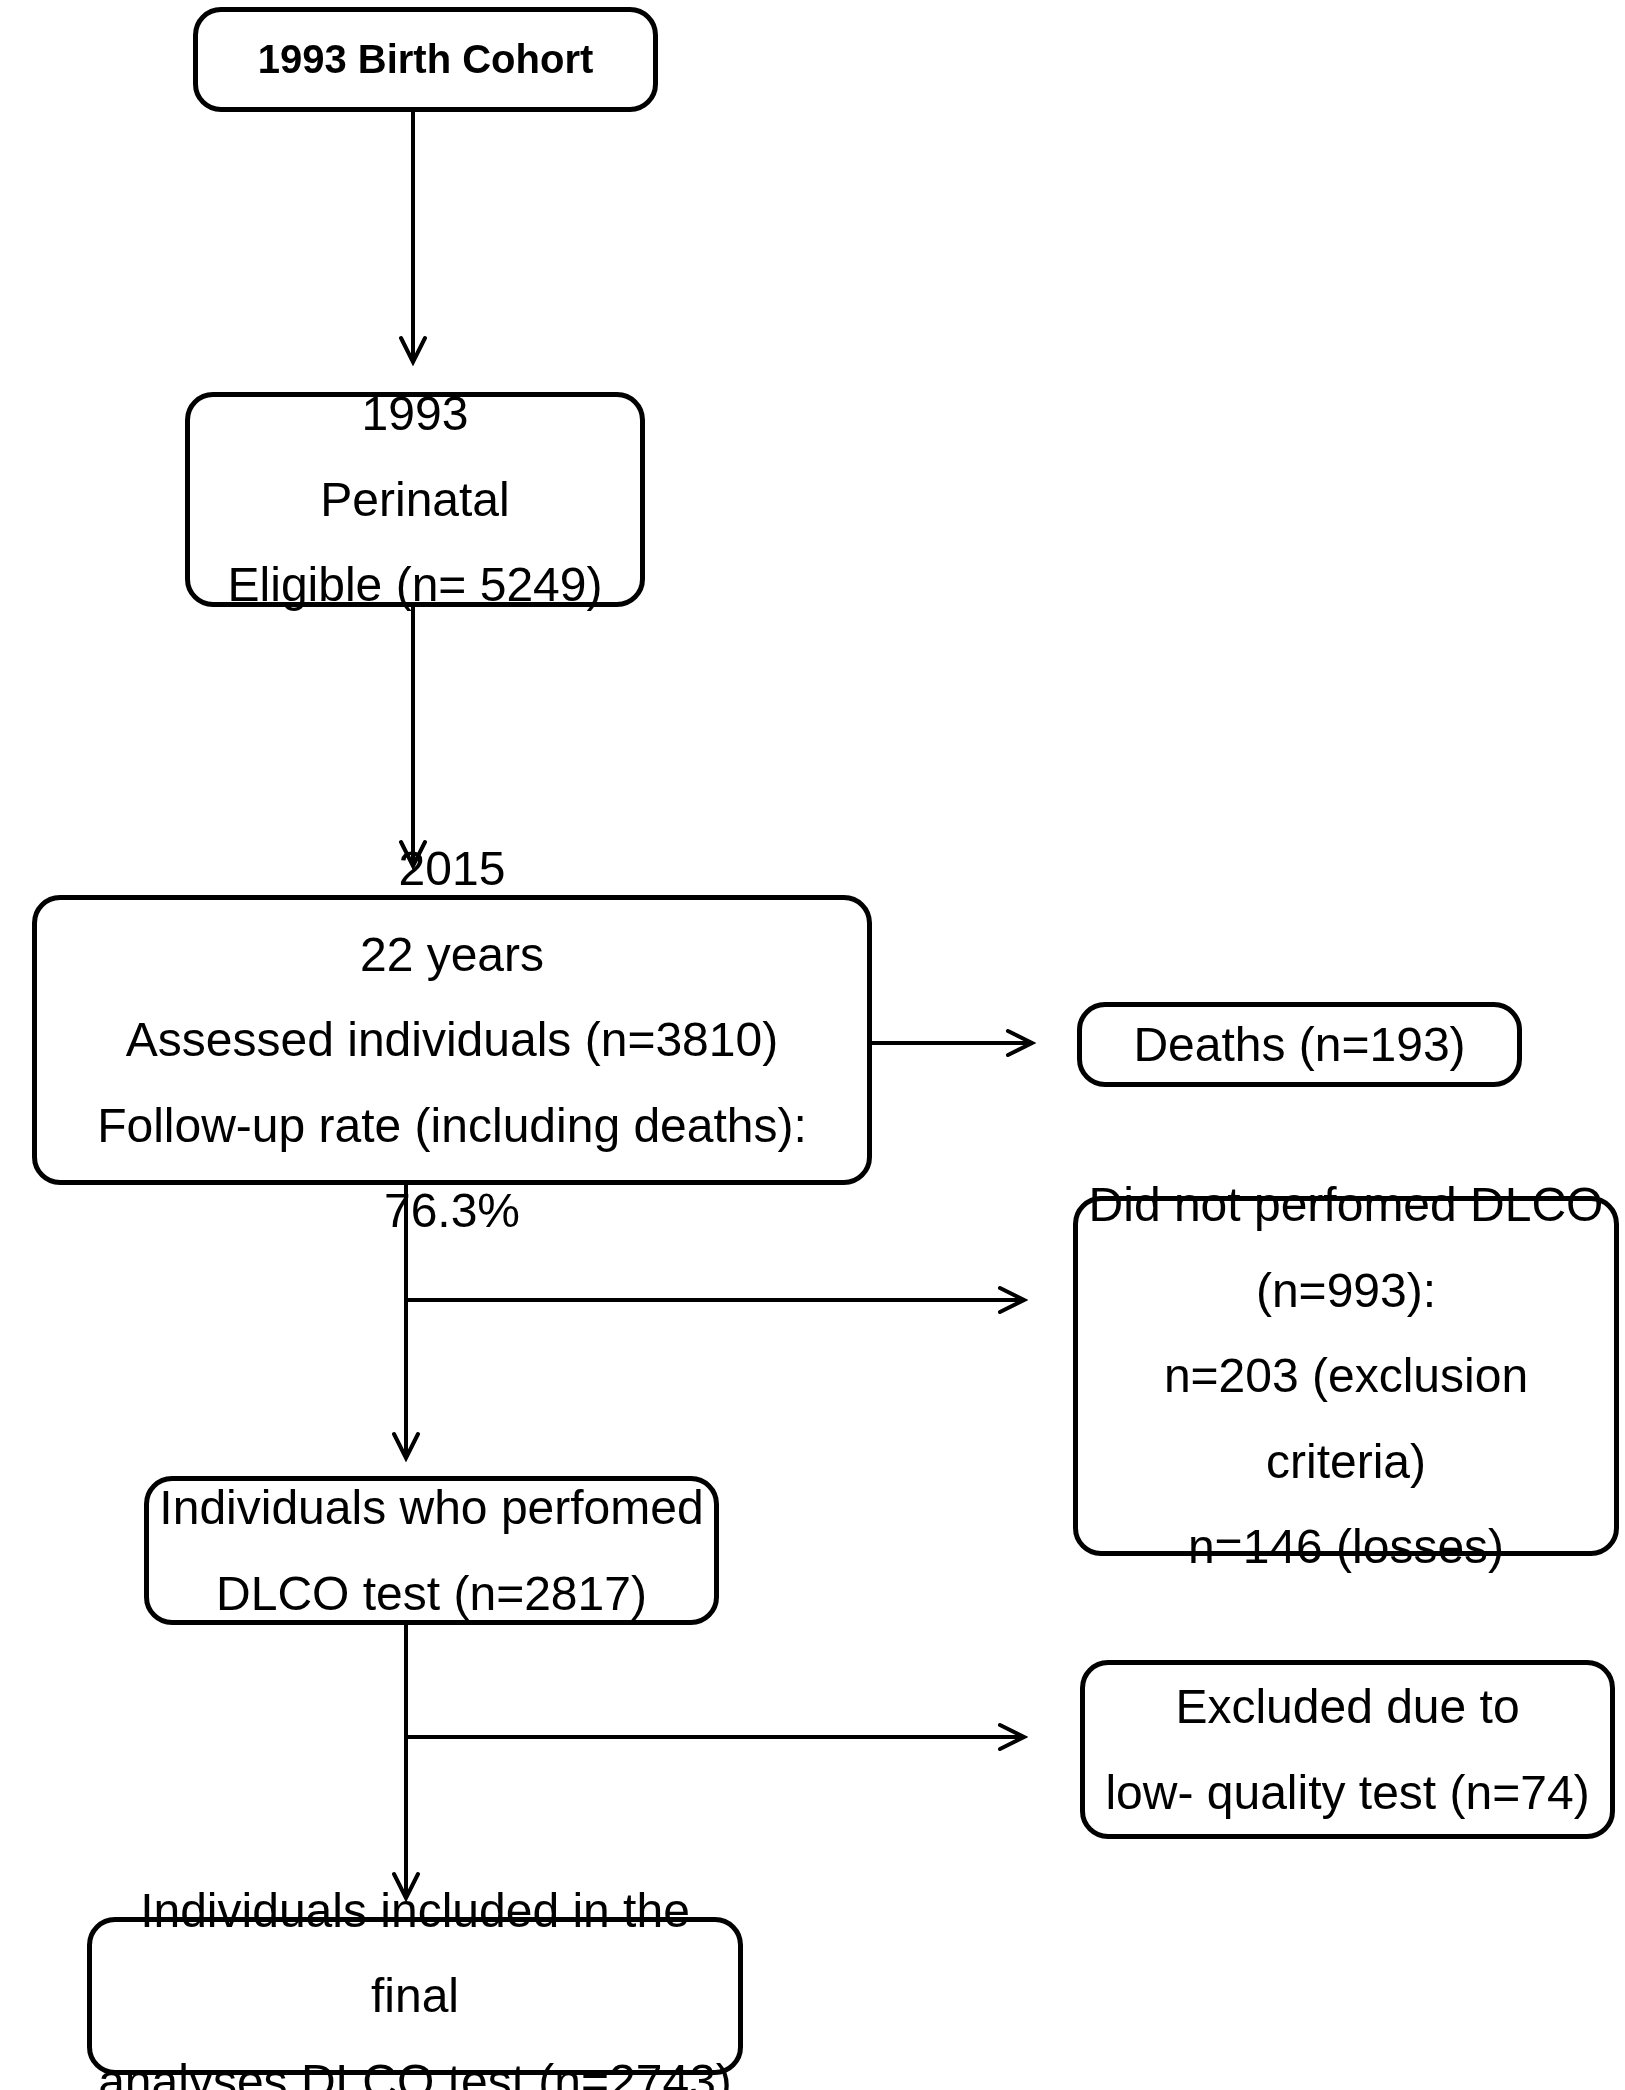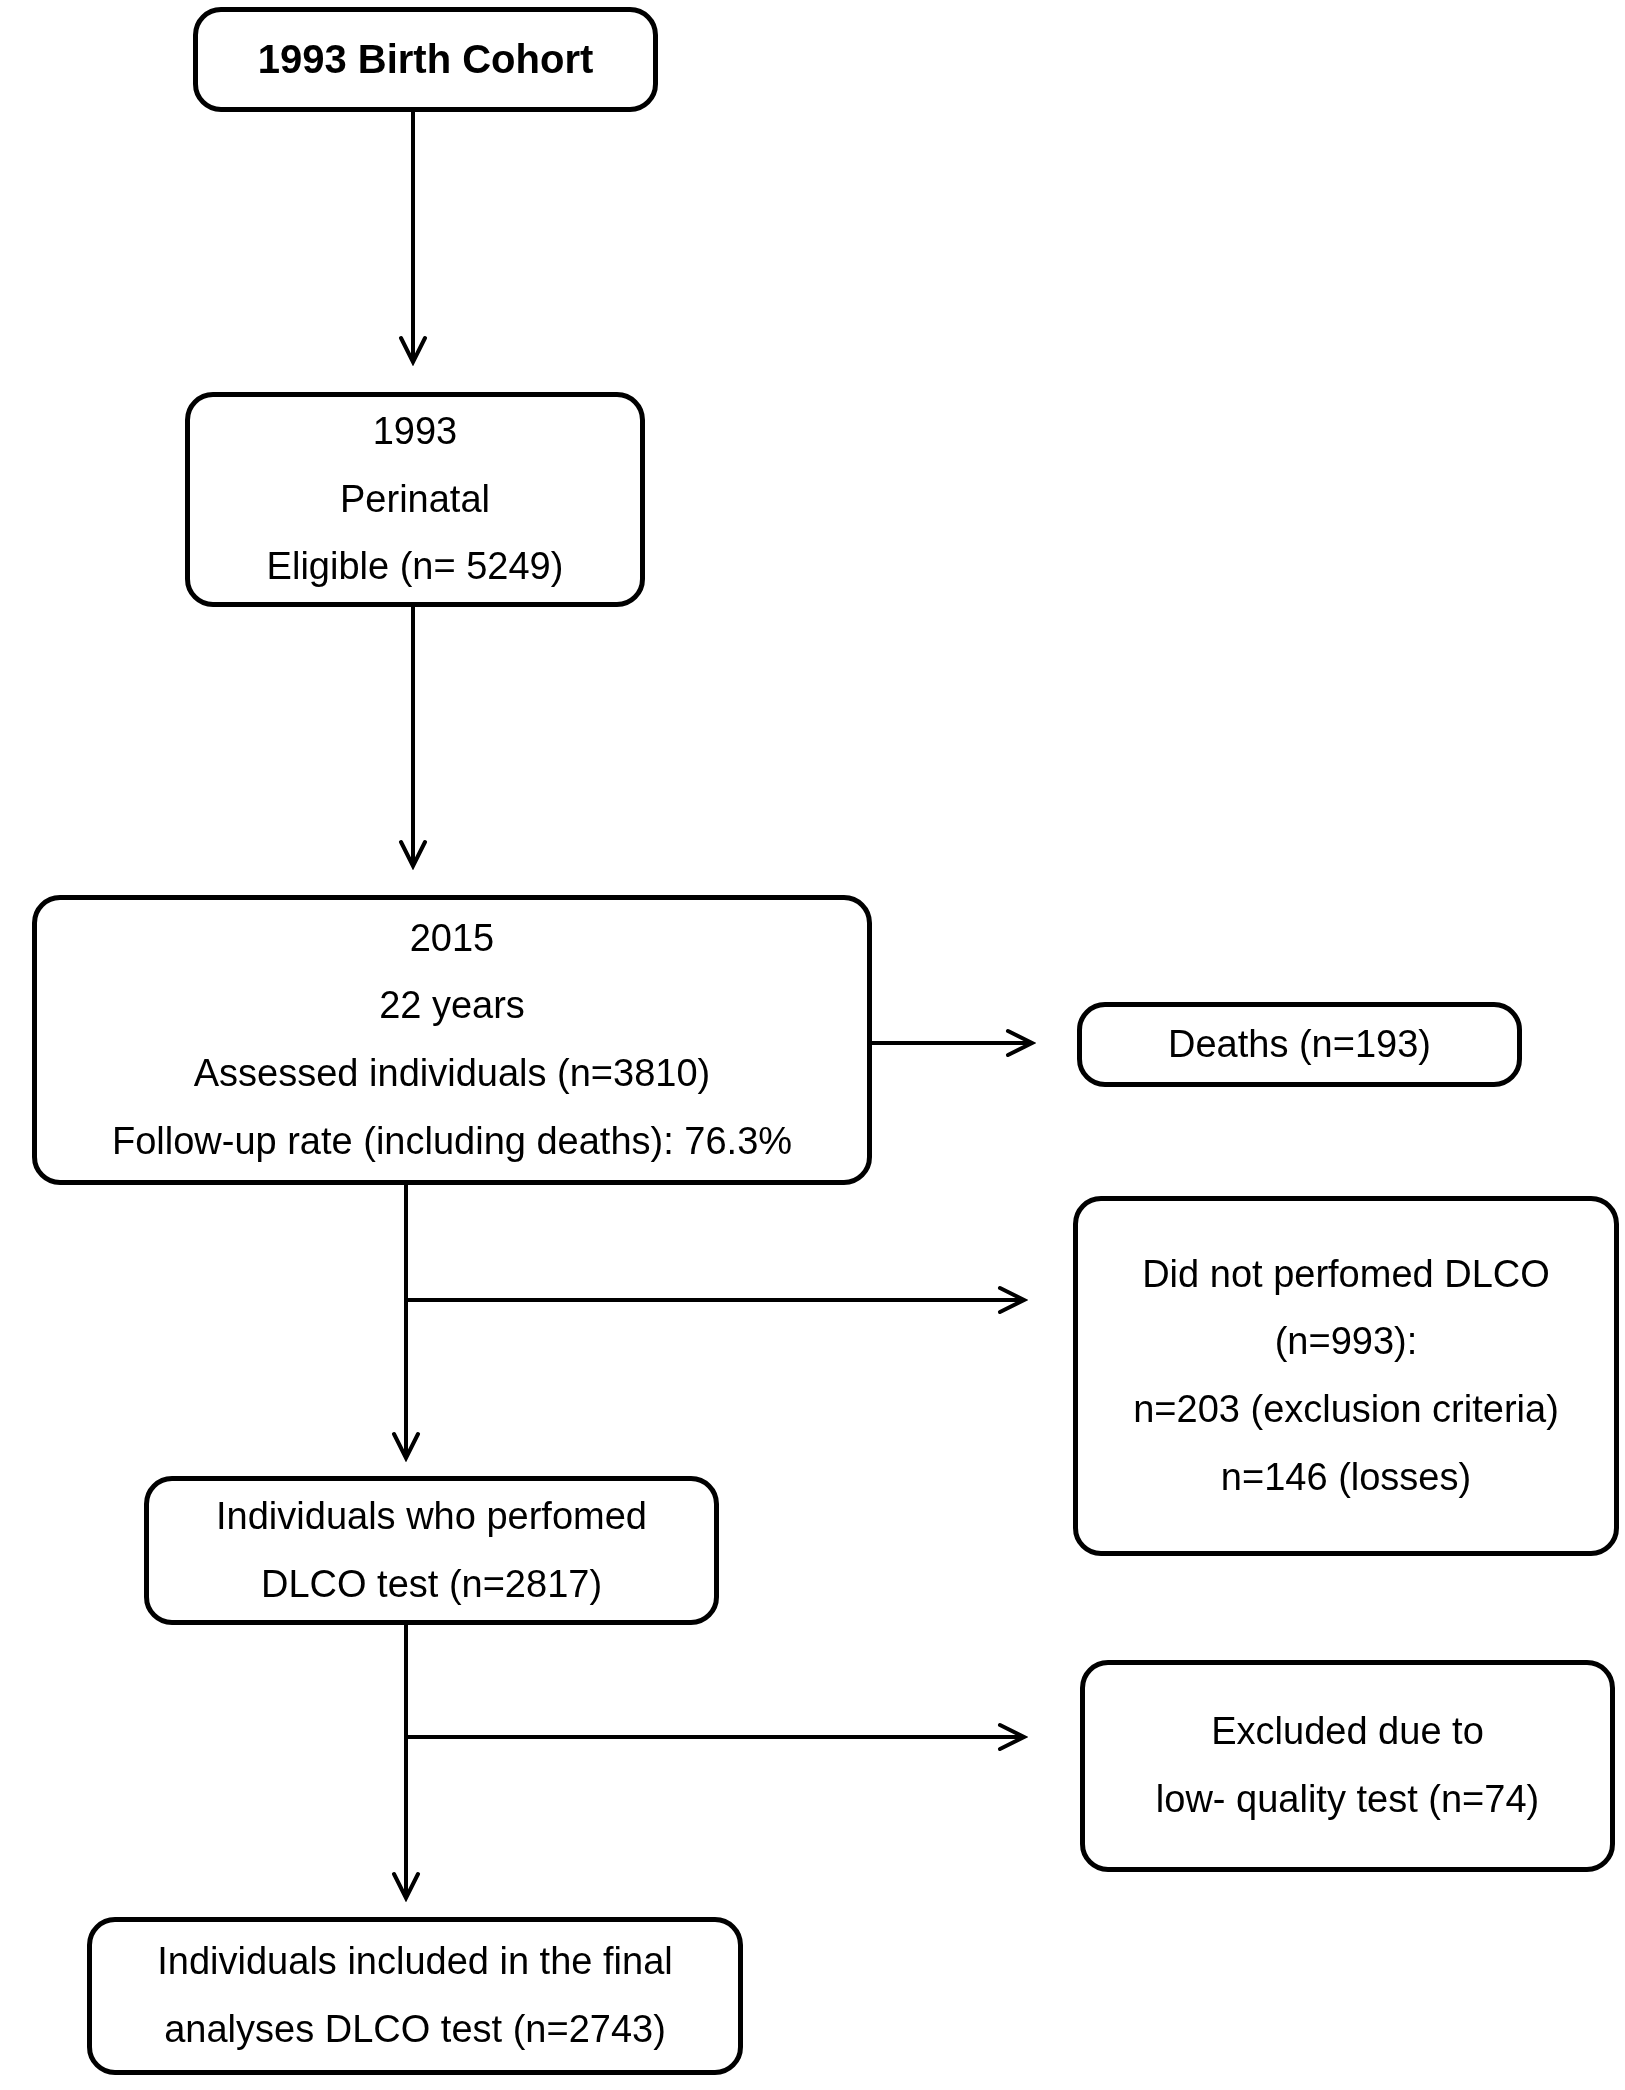--- a/index.html
+++ b/index.html
@@ -30,36 +30,36 @@
     position: absolute;
     box-sizing: border-box;
     background: #ffffff;
     border: 5px solid #000000;
     border-radius: 28px;
     display: flex;
     flex-direction: column;
     align-items: center;
     justify-content: center;
     text-align: center;
-    font-size: 38px;
+    font-size: 48px;
     line-height: 1.78;
     color: #000000;
   }
   .node--bold {
     font-weight: bold;
     font-size: 40px;
   }
   
   #node-birth-cohort        { left: 193px;  top: 7px;    width: 465px; height: 105px; }
   #node-perinatal-eligible  { left: 185px;  top: 392px;  width: 460px; height: 215px; }
   #node-2015-assessed       { left: 8px;    top: 895px;  width: 840px; height: 290px; margin-left: 24px; }
   #node-deaths              { left: 1077px; top: 1002px; width: 445px; height: 85px;  }
   #node-no-dlco             { left: 1073px; top: 1196px; width: 546px; height: 360px; }
   #node-performed-dlco      { left: 128px;  top: 1476px; width: 575px; height: 149px; margin-left: 16px; }
-  #node-excluded-low-quality{ left: 1080px; top: 1660px; width: 535px; height: 212px; }
+  #node-excluded-low-quality{ left: 1080px; top: 1660px; width: 535px; height: 179px; }
   #node-final-analyses      { left: 87px;   top: 1917px; width: 656px; height: 158px; }
 </style>
 </head>
 <body>
 
 <div class="canvas">
 
   <svg class="connectors" width="1625" height="2090" viewBox="0 0 1625 2090" xmlns="http://www.w3.org/2000/svg">
     <defs>
       <marker id="arrowhead" markerUnits="userSpaceOnUse" markerWidth="34" markerHeight="34" viewBox="0 0 34 34" refX="30" refY="17" orient="auto">

